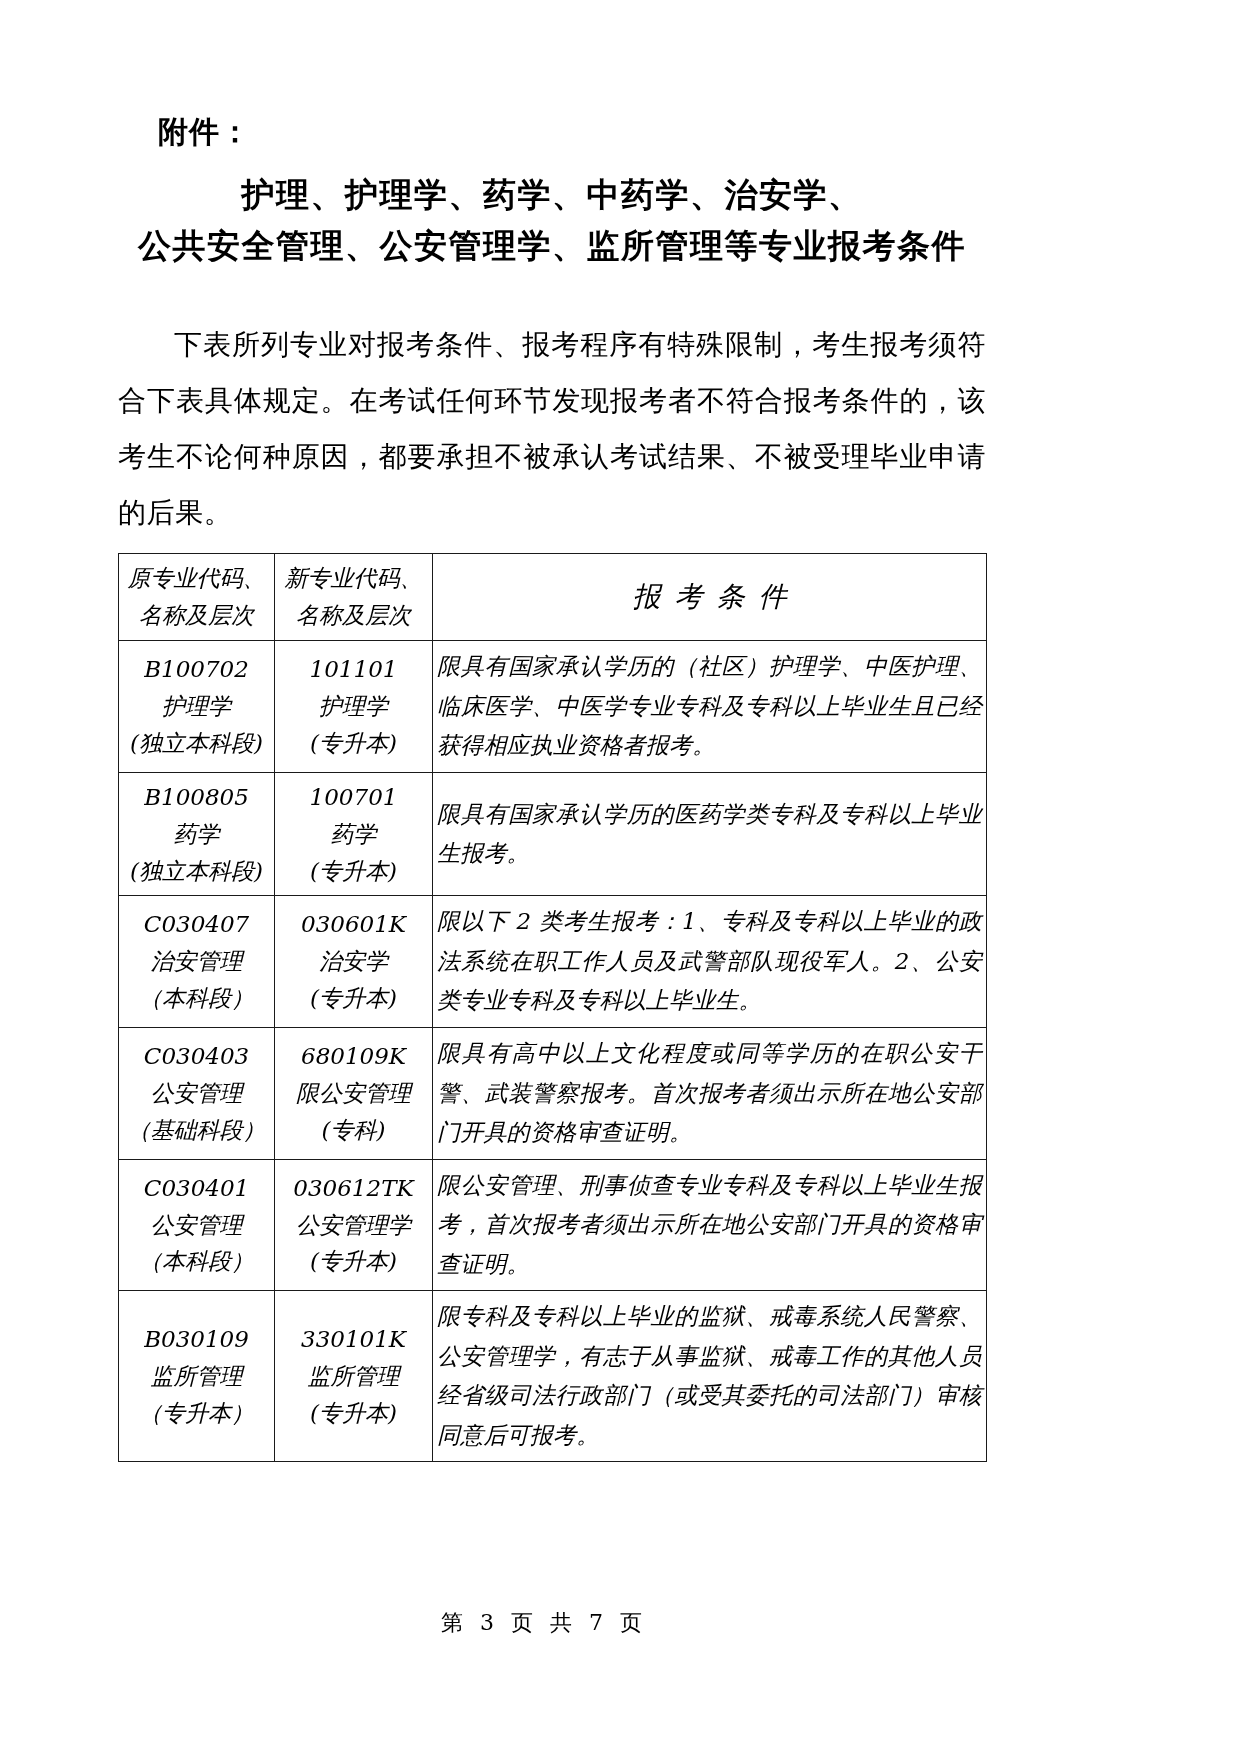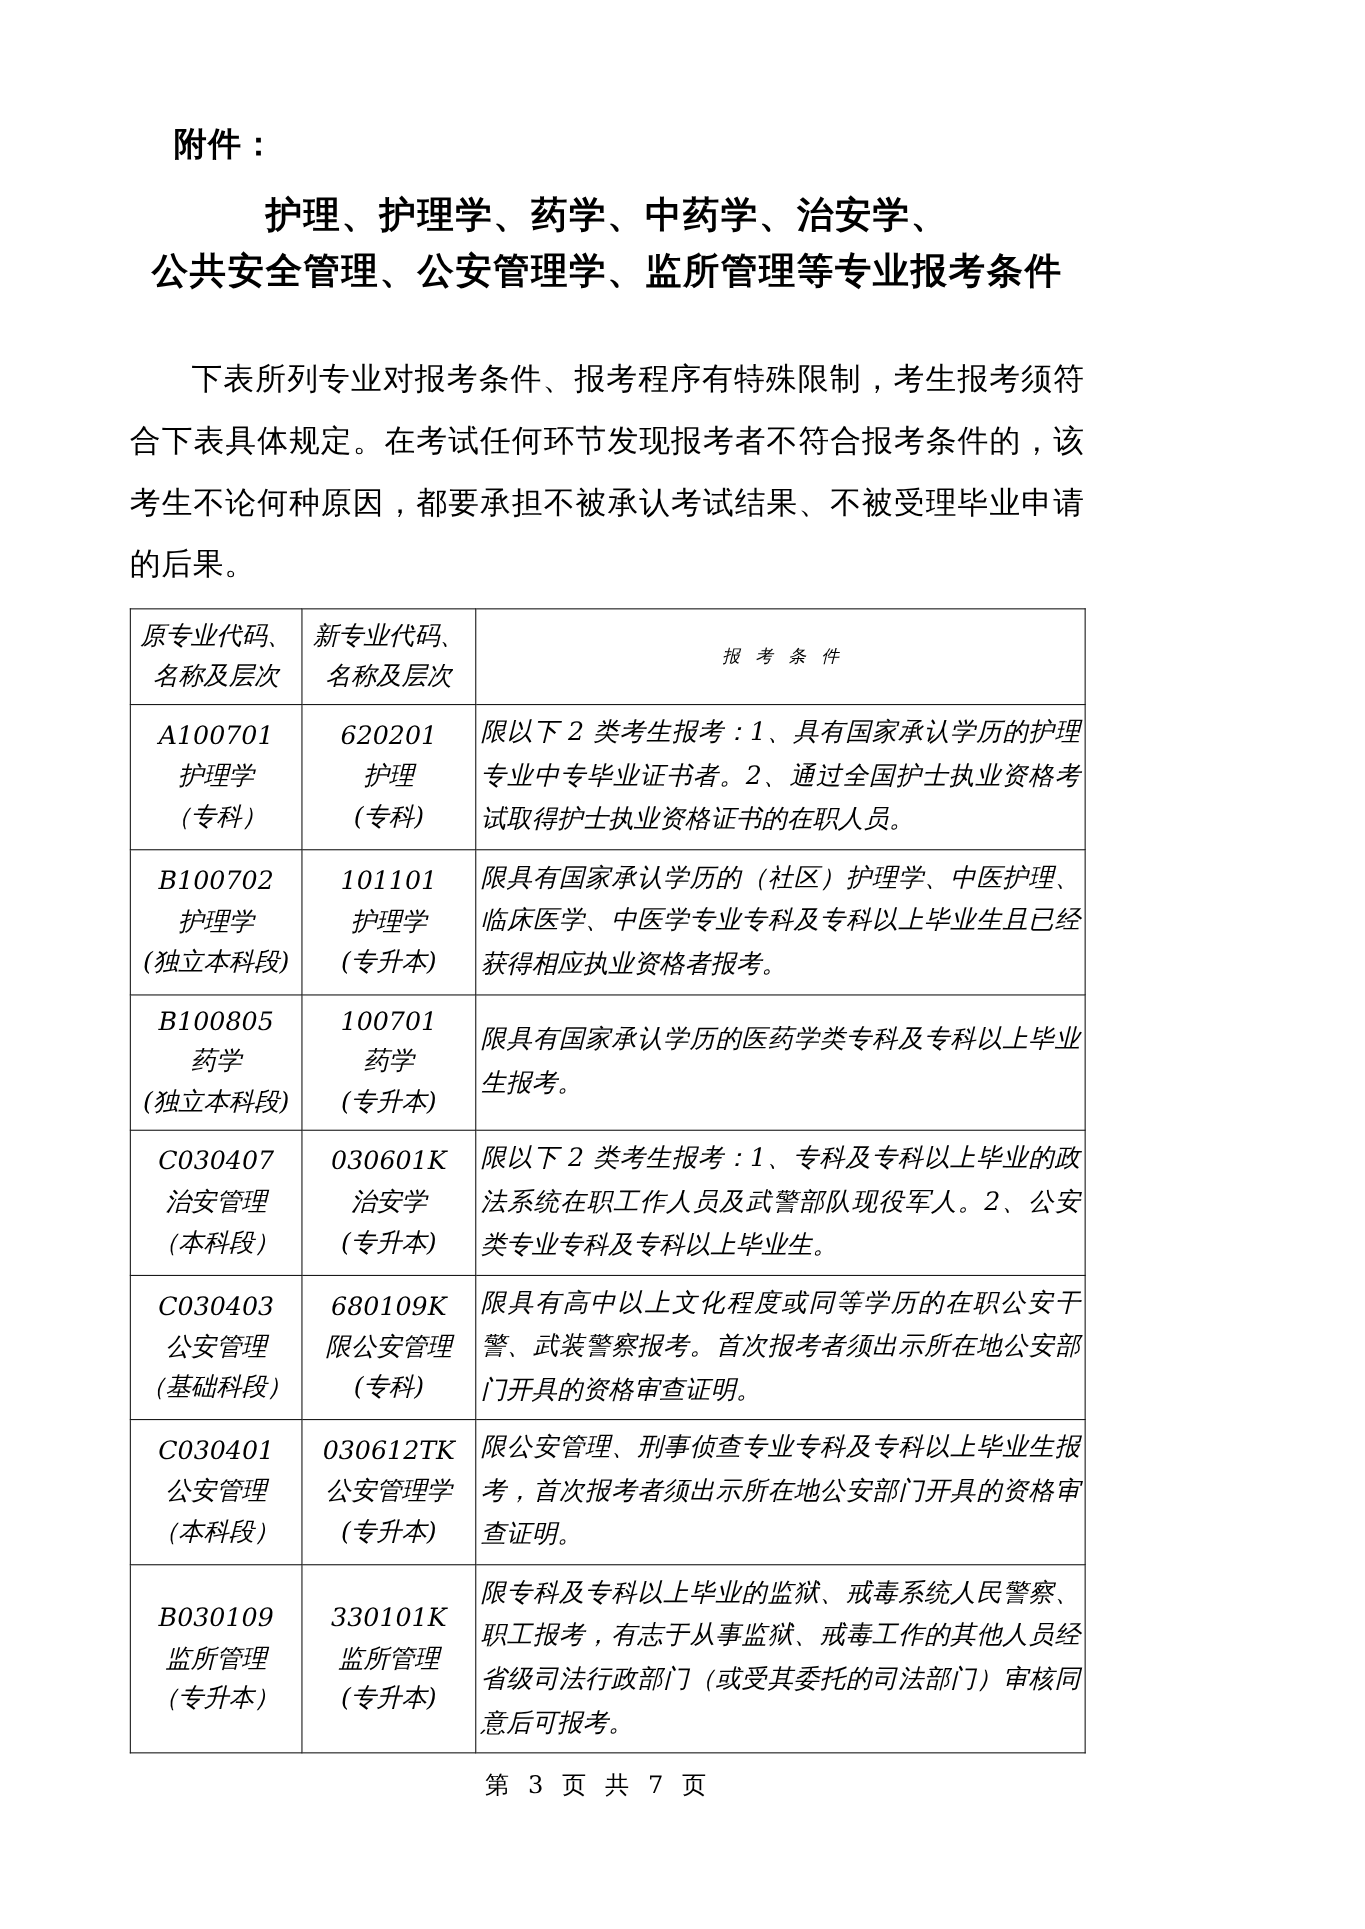--- a/index.html
+++ b/index.html
@@ -88,21 +88,21 @@
     font-family: "DejaVu Serif", "Liberation Serif", serif;
     font-size: 23px;
     line-height: 1.62;
     font-weight: normal;
     padding-top: 10px;
     padding-bottom: 10px;
   }
   .th-cell.wide {
     letter-spacing: 14px;
     text-indent: 14px;
-    font-size: 16px;
+    font-size: 28px;
   }
   .code-cell {
     text-align: center;
     font-family: "DejaVu Serif", "Liberation Serif", serif;
     font-size: 23px;
     line-height: 1.6;
     padding-top: 8px;
     padding-bottom: 8px;
   }
   .code-cell .ln { display: block; white-space: nowrap; }
@@ -157,33 +157,20 @@
           </th>
           <th class="th-cell">
             <span>新专业代码、</span><br>
             <span>名称及层次</span>
           </th>
           <th class="th-cell wide">报考条件</th>
         </tr>
       </thead>
       <tbody>
 
-        <tr>
-          <td class="code-cell">
-            <span class="ln">A100701</span>
-            <span class="ln">护理学</span>
-            <span class="ln">（专科）</span>
-          </td>
-          <td class="code-cell">
-            <span class="ln">620201</span>
-            <span class="ln">护理</span>
-            <span class="ln">(专科)</span>
-          </td>
-          <td class="cond-cell">限以下 2 类考生报考：1、具有国家承认学历的护理专业中专毕业证书者。2、通过全国护士执业资格考试取得护士执业资格证书的在职人员。</td>
-        </tr>
 
         <tr>
           <td class="code-cell">
             <span class="ln">B100702</span>
             <span class="ln">护理学</span>
             <span class="ln">(独立本科段)</span>
           </td>
           <td class="code-cell">
             <span class="ln">101101</span>
             <span class="ln">护理学</span>
@@ -253,21 +240,21 @@
           <td class="code-cell">
             <span class="ln">B030109</span>
             <span class="ln">监所管理</span>
             <span class="ln">（专升本）</span>
           </td>
           <td class="code-cell">
             <span class="ln">330101K</span>
             <span class="ln">监所管理</span>
             <span class="ln">(专升本)</span>
           </td>
-          <td class="cond-cell">限专科及专科以上毕业的监狱、戒毒系统人民警察、职工报考，有志于从事监狱、戒毒工作的其他人员经省级司法行政部门（或受其委托的司法部门）审核同意后可报考。</td>
+          <td class="cond-cell">限专科及专科以上毕业的监狱、戒毒系统人民警察、公安管理学，有志于从事监狱、戒毒工作的其他人员经省级司法行政部门（或受其委托的司法部门）审核同意后可报考。</td>
         </tr>
 
       </tbody>
     </table>
 
   </div>
 
   <div class="footer">第 3 页 共 7 页</div>
 </div>
 

